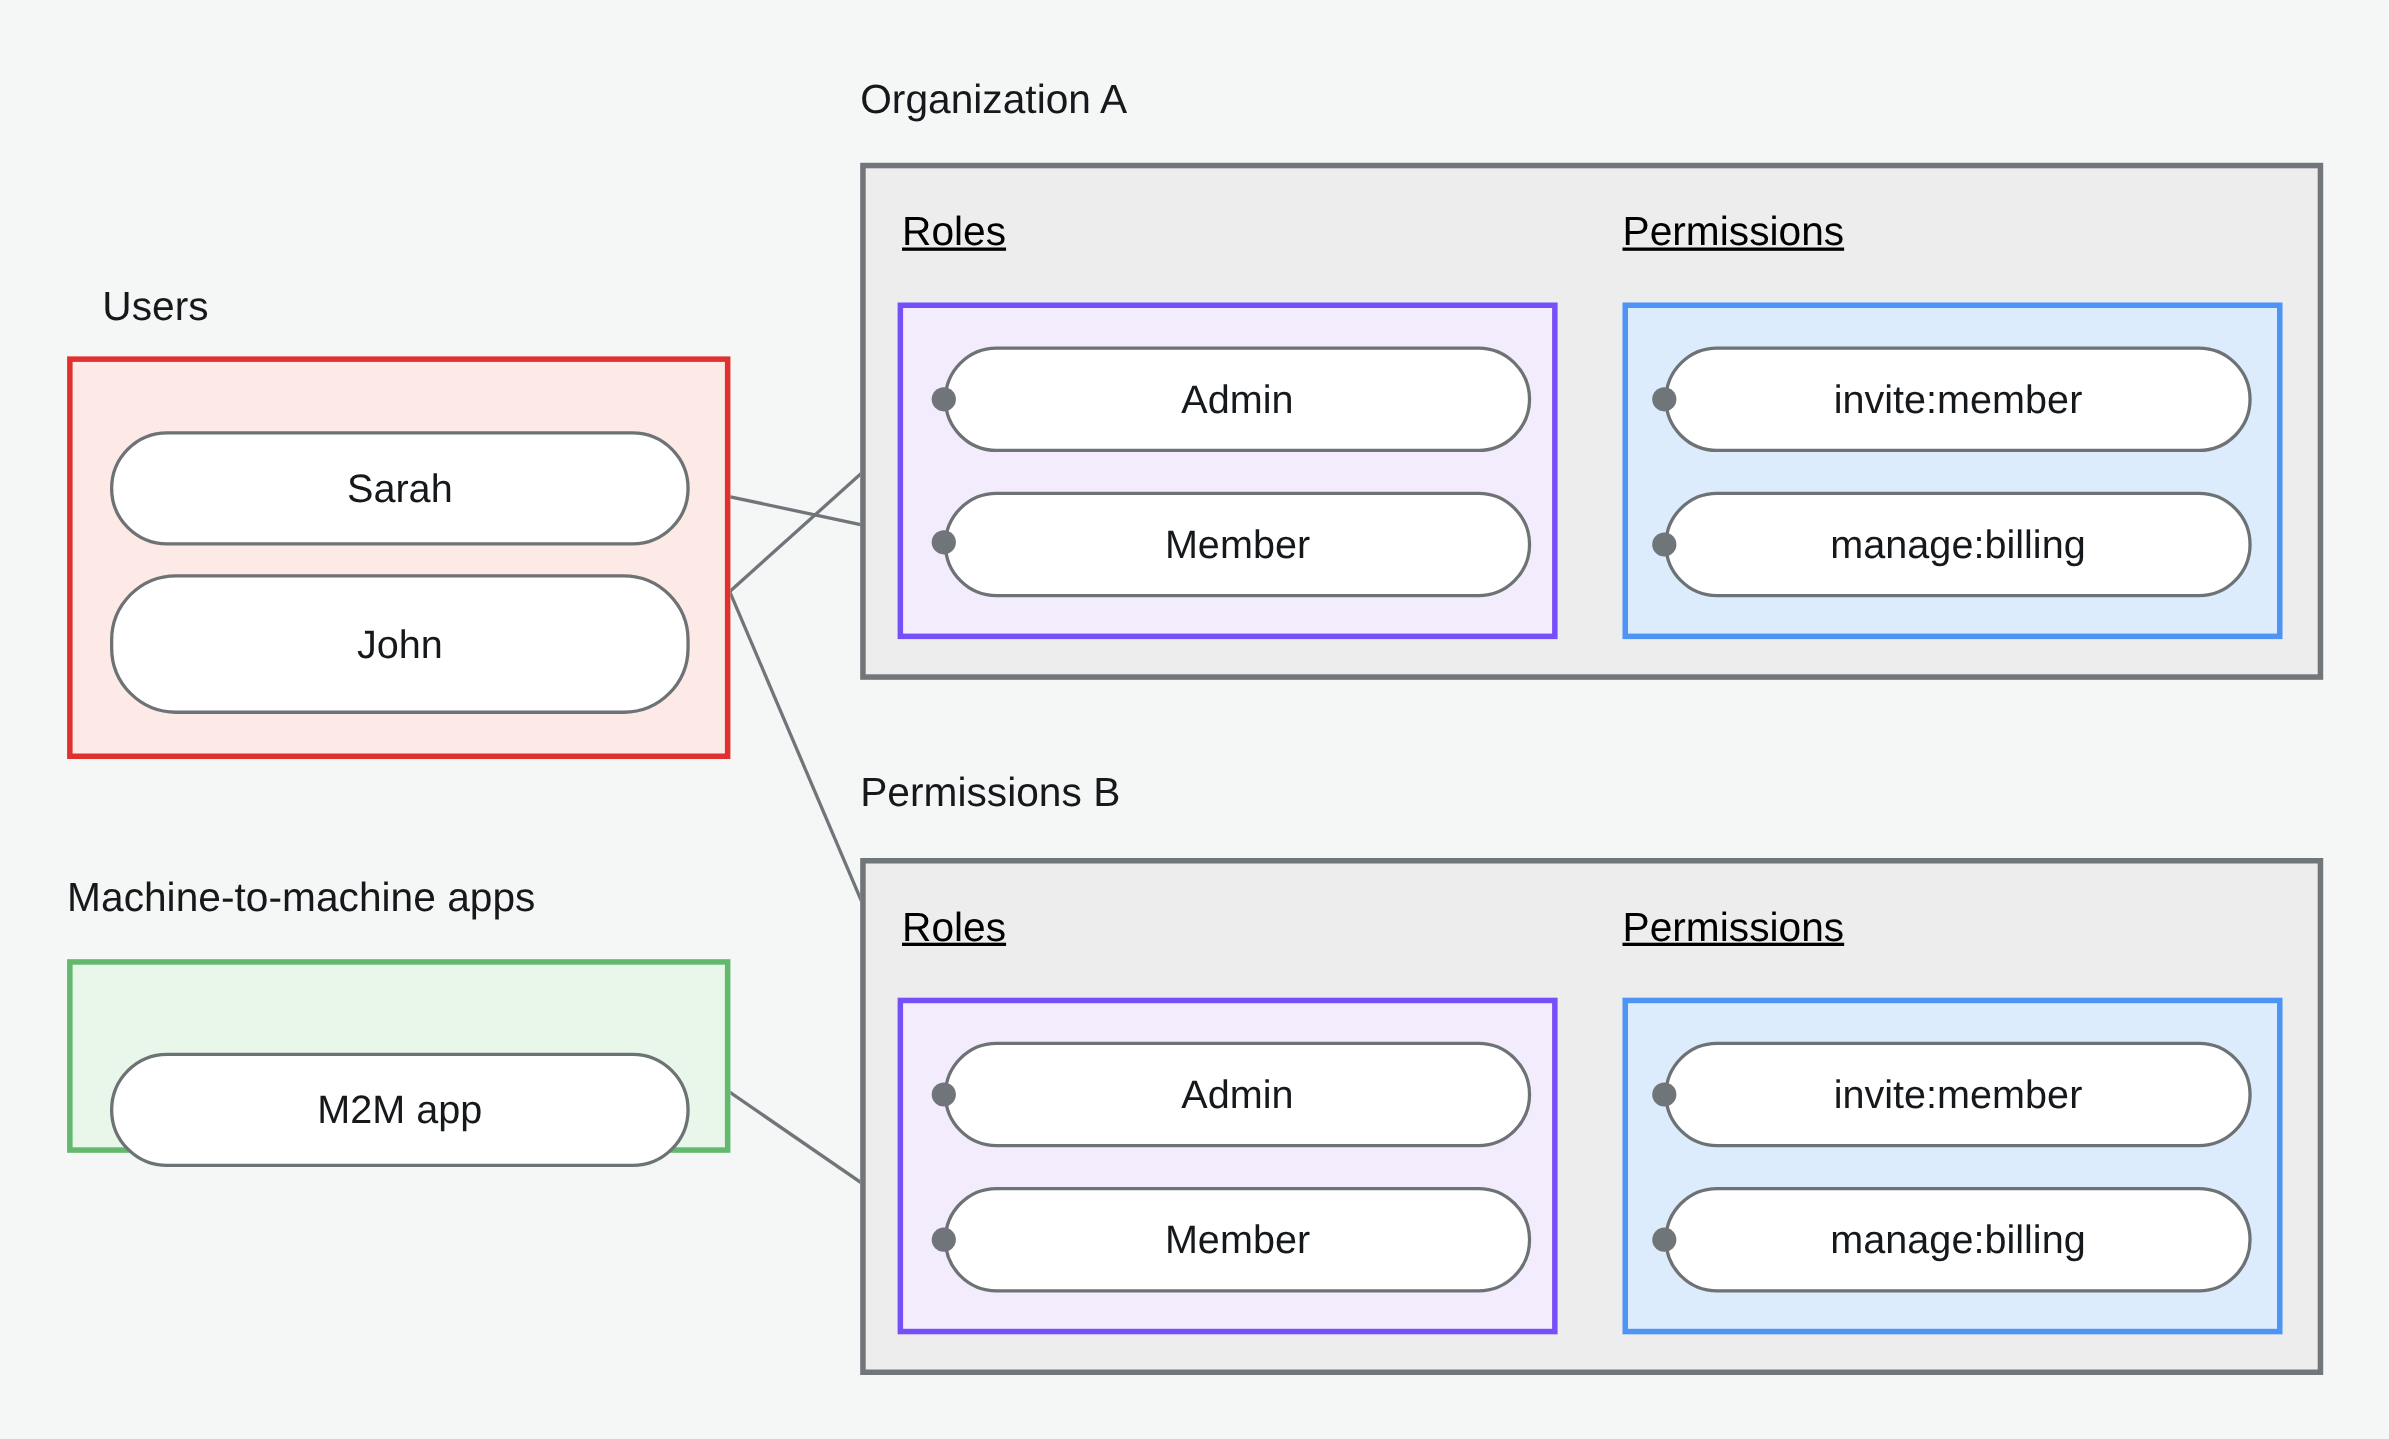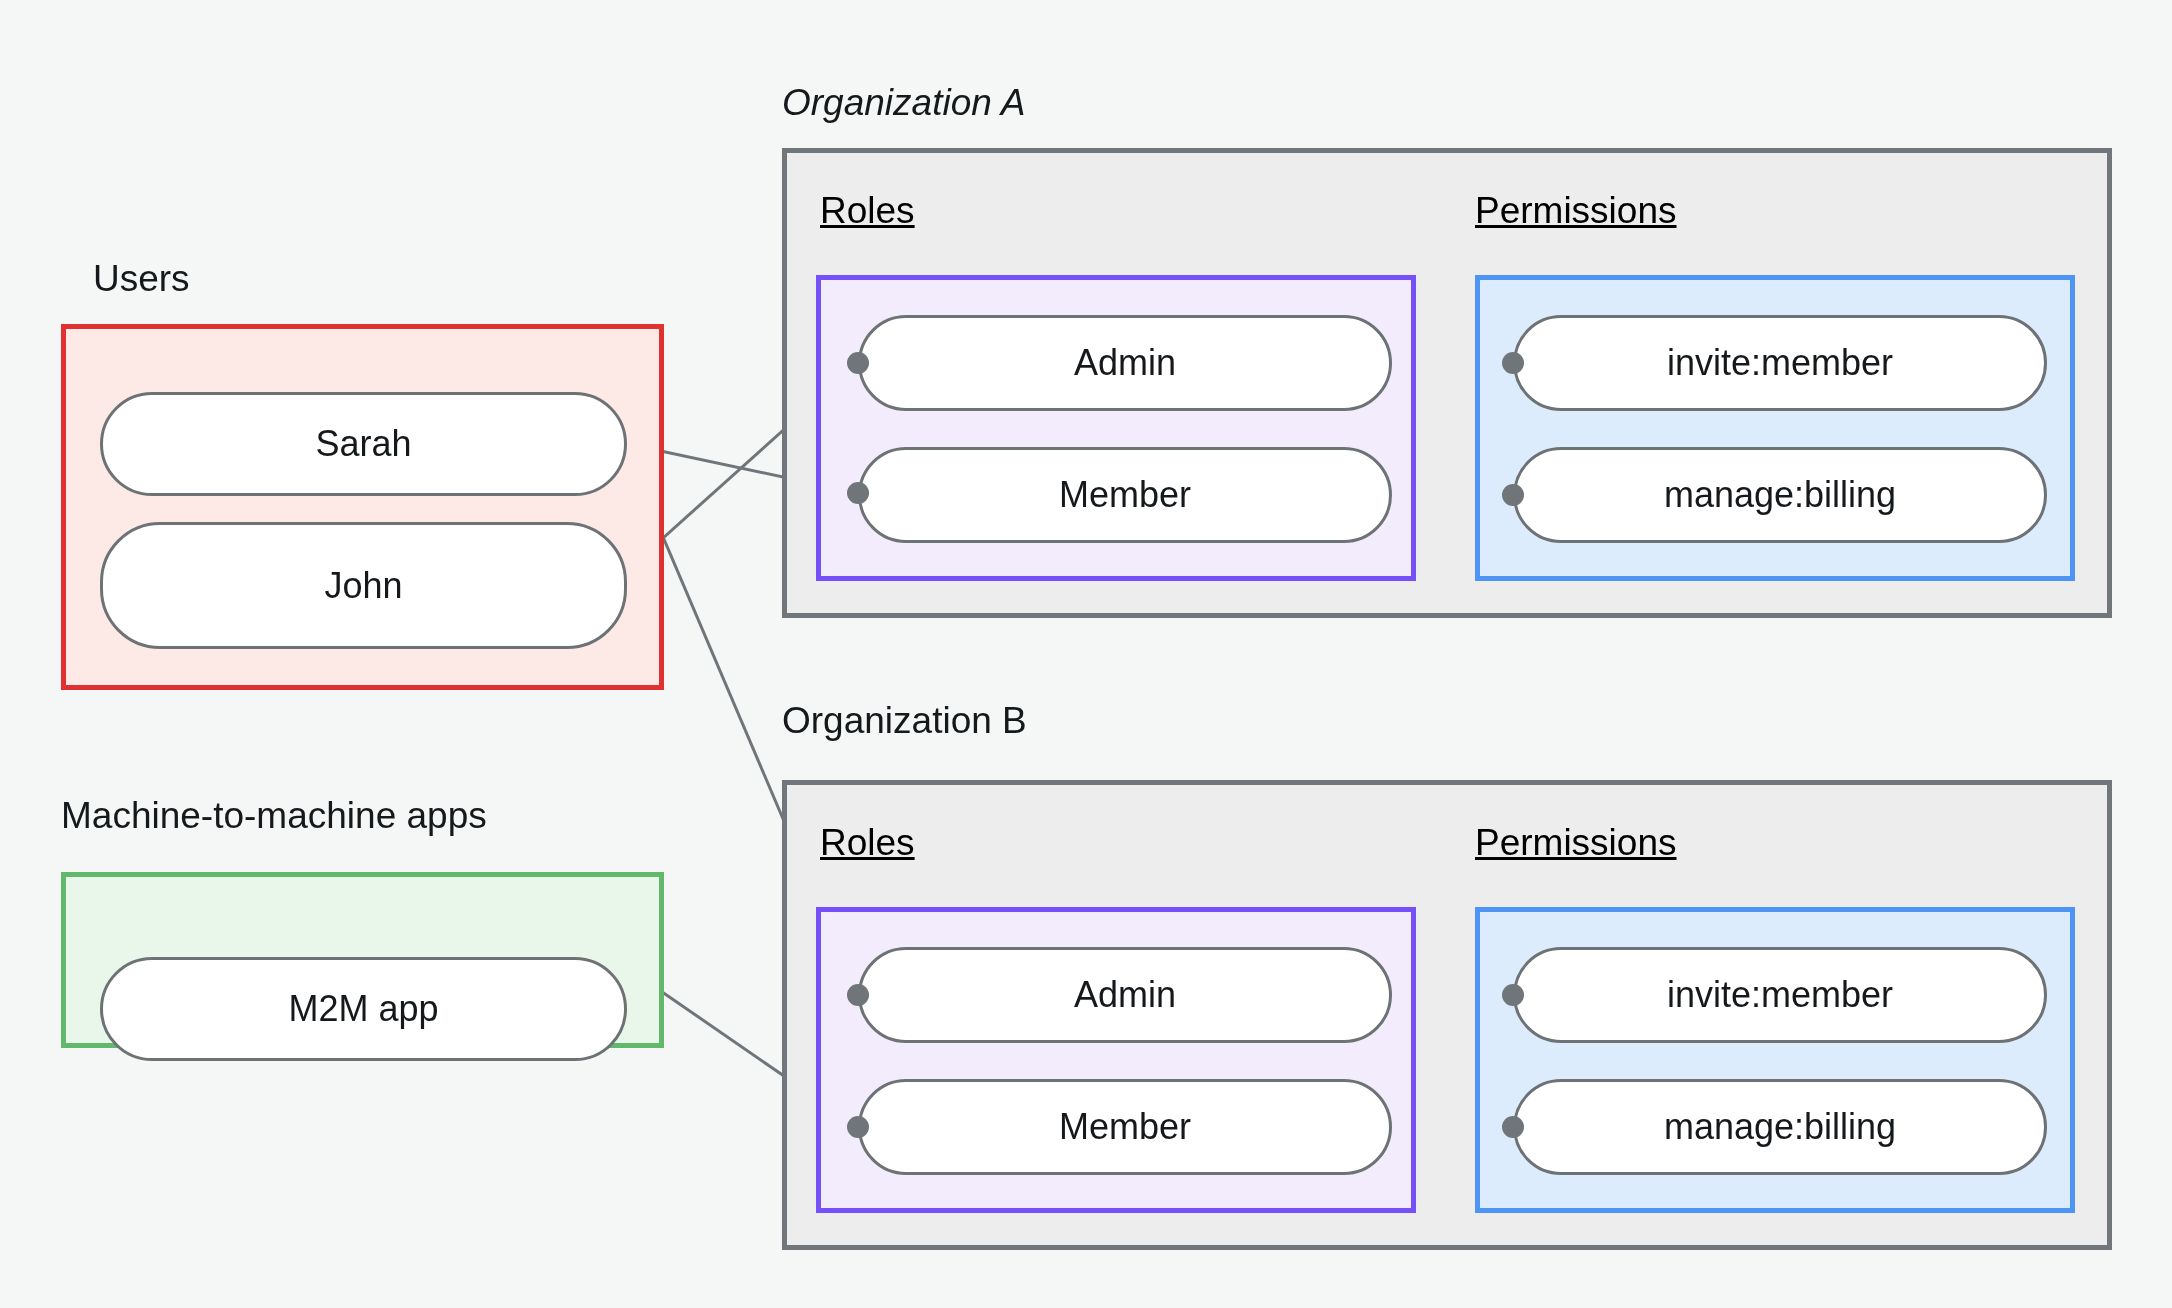--- a/index.html
+++ b/index.html
@@ -147,37 +147,37 @@
 
   <div class="pill" style="left:100px; top:392px; width:527px; height:104px; z-index:3;">Sarah</div>
   <div class="pill" style="left:100px; top:522px; width:527px; height:127px; z-index:3;">John</div>
 
   <div class="group-label" style="left:61px; top:797px;">Machine-to-machine apps</div>
 
   <div class="box box-m2m" style="left:61px; top:872px; width:603px; height:176px; z-index:2;"></div>
 
   <div class="pill" style="left:100px; top:913px; width:527px; height:104px; z-index:3;margin-top:44px;">M2M app</div>
 
-  <div class="group-label" style="left:782px; top:84px;font-style:italic;">Organization A</div>
+  <div class="group-label" style="left:782px; top:72px;">Organization A</div>
 
   <div class="box box-org" style="left:782px; top:148px; width:1330px; height:470px; z-index:2;"></div>
 
   <div class="section-caption" style="left:820px; top:192px; z-index:3;">Roles</div>
   <div class="section-caption" style="left:1475px; top:192px; z-index:3;">Permissions</div>
 
   <div class="box box-roles" style="left:816px; top:275px; width:600px; height:306px; z-index:3;"></div>
   <div class="box box-perms" style="left:1475px; top:275px; width:600px; height:306px; z-index:3;"></div>
 
   <div class="pill" style="left:858px; top:315px; width:534px; height:96px; z-index:4;">Admin</div>
   <div class="pill" style="left:858px; top:447px; width:534px; height:96px; z-index:4;">Member</div>
 
   <div class="pill" style="left:1513px; top:315px; width:534px; height:96px; z-index:4;">invite:member</div>
   <div class="pill" style="left:1513px; top:447px; width:534px; height:96px; z-index:4;">manage:billing</div>
 
-  <div class="group-label" style="left:782px; top:702px;">Organization B</div>
+  <div class="group-label" style="left:782px; top:702px;">Permissions B</div>
 
   <div class="box box-org" style="left:782px; top:780px; width:1330px; height:470px; z-index:2;"></div>
 
   <div class="section-caption" style="left:820px; top:824px; z-index:3;">Roles</div>
   <div class="section-caption" style="left:1475px; top:824px; z-index:3;">Permissions</div>
 
   <div class="box box-roles" style="left:816px; top:907px; width:600px; height:306px; z-index:3;"></div>
   <div class="box box-perms" style="left:1475px; top:907px; width:600px; height:306px; z-index:3;"></div>
 
   <div class="pill" style="left:858px; top:947px; width:534px; height:96px; z-index:4;">Admin</div>

